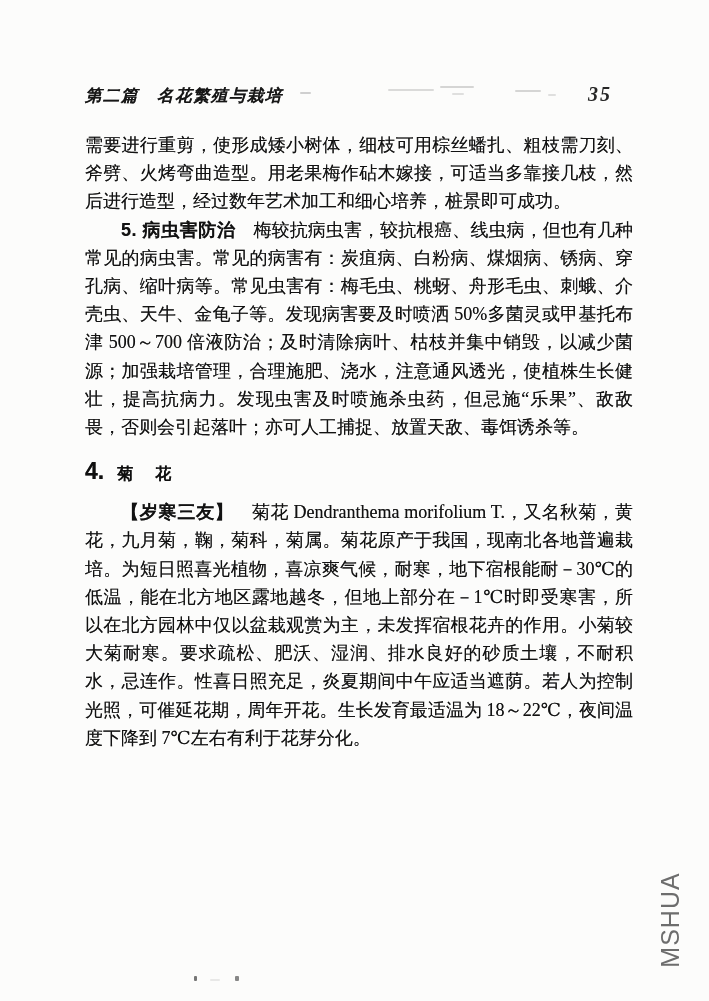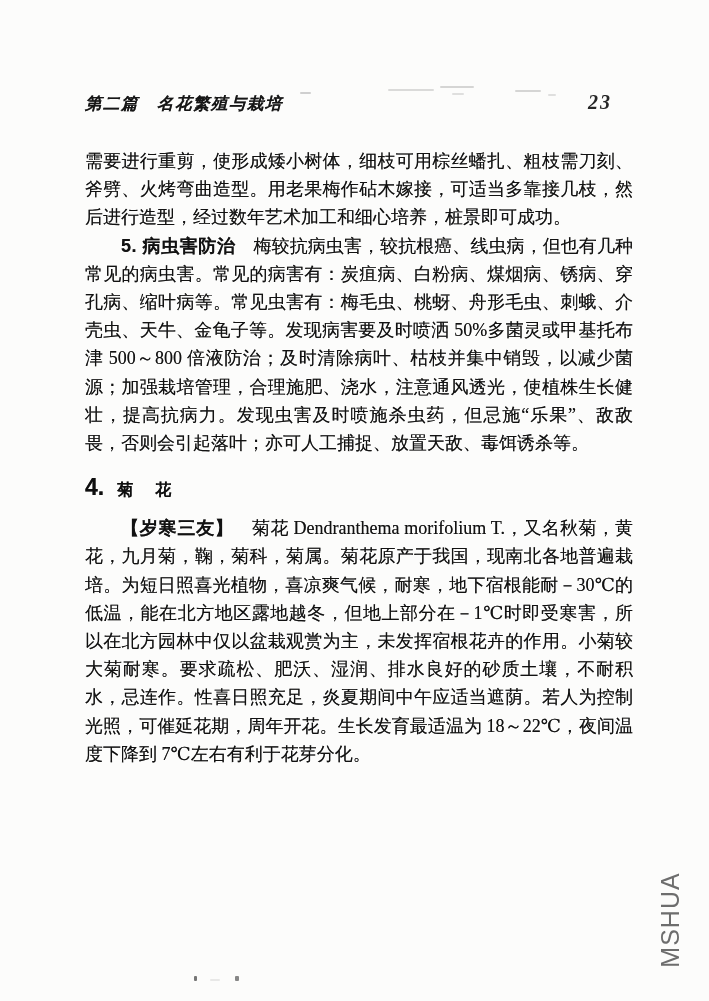--- a/index.html
+++ b/index.html
@@ -6,41 +6,41 @@
   .page{
     position:relative;
     width:709px;height:1001px;
     background:#fcfcfb;
     overflow:hidden;
     font-family:"Liberation Serif","DejaVu Serif",serif;
     color:#141414;
   }
   
   .running-head{
-    position:absolute;left:85px;top:93px;width:548px;height:26px;
+    position:absolute;left:85px;top:85px;width:548px;height:26px;
   }
   .head-title{
     position:absolute;left:0;top:0;
     font-family:"Liberation Sans","DejaVu Sans",sans-serif;
     font-weight:bold;font-style:italic;
     font-size:16.5px;letter-spacing:1.5px;
     color:#161616;
     text-shadow:0 0 .6px rgba(0,0,0,.55);
     white-space:nowrap;
   }
   .head-pagenum{
     position:absolute;left:503px;top:-2px;
     font-style:italic;font-weight:bold;
     font-size:20px;letter-spacing:2px;color:#262626;
   }
   
   .noise{position:absolute;background:#9a9a9a;border-radius:1px;}
   
   .page-body{
-    position:absolute;left:85px;top:131px;width:548px;margin-top:16px;
+    position:absolute;left:85px;top:131px;width:548px;
   }
   .para{
     margin:0;
     font-size:18px;line-height:28.2px;
     text-align:justify;
     color:#121212;
     text-shadow:0 0 .5px rgba(10,10,10,.6);
   }
   .para.indent{text-indent:2em;}
   .seg-bold{
@@ -69,33 +69,33 @@
     text-align:center;
   }
 </style>
 </head>
 <body>
 
 <div class="page">
 
   <div class="running-head">
     <span class="head-title">第二篇　名花繁殖与栽培</span>
-    <span class="head-pagenum">23</span>
+    <span class="head-pagenum">35</span>
   </div>
 
   <div class="noise" style="left:300px;top:92px;width:11px;height:2px;opacity:.45;"></div>
   <div class="noise" style="left:388px;top:89px;width:46px;height:2px;opacity:.35;"></div>
   <div class="noise" style="left:440px;top:86px;width:34px;height:2px;opacity:.4;"></div>
   <div class="noise" style="left:452px;top:93px;width:12px;height:2px;opacity:.3;"></div>
   <div class="noise" style="left:515px;top:90px;width:26px;height:2px;opacity:.4;"></div>
   <div class="noise" style="left:548px;top:94px;width:8px;height:2px;opacity:.3;"></div>
 
   <div class="page-body">
       <p class="para"><span>需要进行重剪，使形成矮小树体，细枝可用棕丝蟠扎、粗枝需刀刻、斧劈、火烤弯曲造型。用老果梅作砧木嫁接，可适当多靠接几枝，然后进行造型，经过数年艺术加工和细心培养，桩景即可成功。</span></p>
-      <p class="para indent"><span class="seg-bold">5. 病虫害防治</span><span>　梅较抗病虫害，较抗根癌、线虫病，但也有几种常见的病虫害。常见的病害有：炭疽病、白粉病、煤烟病、锈病、穿孔病、缩叶病等。常见虫害有：梅毛虫、桃蚜、舟形毛虫、刺蛾、介壳虫、天牛、金龟子等。发现病害要及时喷洒 50%多菌灵或甲基托布津 500～800 倍液防治；及时清除病叶、枯枝并集中销毁，以减少菌源；加强栽培管理，合理施肥、浇水，注意通风透光，使植株生长健壮，提高抗病力。发现虫害及时喷施杀虫药，但忌施“乐果”、敌敌畏，否则会引起落叶；亦可人工捕捉、放置天敌、毒饵诱杀等。</span></p>
+      <p class="para indent"><span class="seg-bold">5. 病虫害防治</span><span>　梅较抗病虫害，较抗根癌、线虫病，但也有几种常见的病虫害。常见的病害有：炭疽病、白粉病、煤烟病、锈病、穿孔病、缩叶病等。常见虫害有：梅毛虫、桃蚜、舟形毛虫、刺蛾、介壳虫、天牛、金龟子等。发现病害要及时喷洒 50%多菌灵或甲基托布津 500～700 倍液防治；及时清除病叶、枯枝并集中销毁，以减少菌源；加强栽培管理，合理施肥、浇水，注意通风透光，使植株生长健壮，提高抗病力。发现虫害及时喷施杀虫药，但忌施“乐果”、敌敌畏，否则会引起落叶；亦可人工捕捉、放置天敌、毒饵诱杀等。</span></p>
       <div class="section-heading"><span class="sec-num">4.</span><span class="sec-title">菊　花</span></div>
       <p class="para indent"><span class="seg-bold">【岁寒三友】</span><span>　菊花 </span><span class="seg-italic">Dendranthema morifolium</span><span> T.，又名秋菊，黄花，九月菊，鞠，菊科，菊属。菊花原产于我国，现南北各地普遍栽培。为短日照喜光植物，喜凉爽气候，耐寒，地下宿根能耐－30℃的低温，能在北方地区露地越冬，但地上部分在－1℃时即受寒害，所以在北方园林中仅以盆栽观赏为主，未发挥宿根花卉的作用。小菊较大菊耐寒。要求疏松、肥沃、湿润、排水良好的砂质土壤，不耐积水，忌连作。性喜日照充足，炎夏期间中午应适当遮荫。若人为控制光照，可催延花期，周年开花。生长发育最适温为 18～22℃，夜间温度下降到 7℃左右有利于花芽分化。</span></p>
     </div>
 
   <div class="noise" style="left:194px;top:976px;width:3px;height:5px;opacity:.75;background:#4a4a4a;"></div>
   <div class="noise" style="left:235px;top:976px;width:4px;height:5px;opacity:.7;background:#555555;"></div>
   <div class="noise" style="left:210px;top:979px;width:10px;height:2px;opacity:.2;"></div>
 
   <div class="watermark">MSHUA</div>
 

